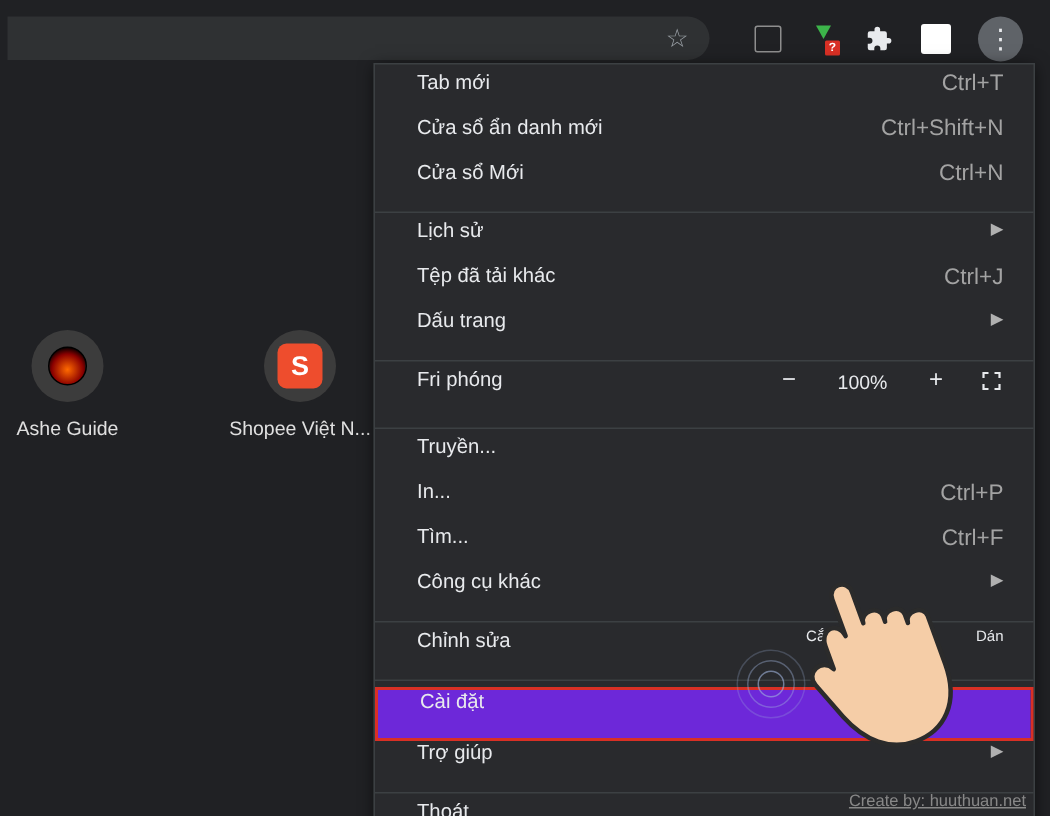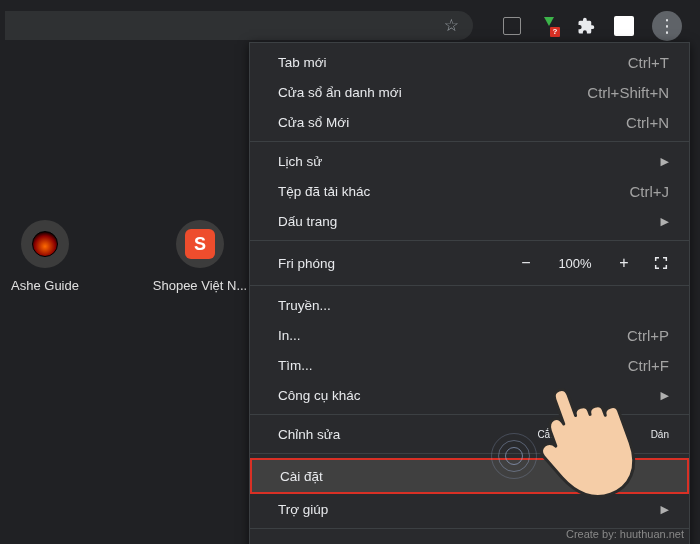--- a/index.html
+++ b/index.html
@@ -58,42 +58,42 @@
   .menu {
     position: absolute;
     top: 42px; left: 249px;
     width: 441px;
     background: #292a2d;
     border: 1px solid #3c4043;
     box-shadow: 0 2px 10px rgba(0,0,0,0.6);
     padding: 4px 0;
   }
   .mrow {
-    display: flex; align-items: center;
+    display: flex; align-items: flex-start;
     height: 30px;
     padding: 0 20px 0 28px;
     color: #e8eaed;
     font-size: 13.5px;
     cursor: default;
   }
   .mrow .label { flex: 1; }
   .mrow .accel { color: #a3a3a3; font-size: 15px; }
   .mrow .arrow { color: #b0b0b0; font-size: 11px; padding-left: 10px; }
   .sep { height: 1px; background: #3c4043; margin: 4px 0; }
   
   .zoom-controls { display: flex; align-items: center; gap: 22px; }
   .zoom-btn { color: #e8eaed; font-size: 16px; width: 14px; text-align: center; }
   .zoom-val { font-size: 13px; width: 40px; text-align: center; }
   .fs-icon svg { display: block; }
   
   .edit-controls { display: flex; gap: 38px; margin-left: auto; }
   .edit-btn { font-size: 10px; }
   
   .highlight-wrap { border: 2px solid #d93025; margin: 0 0; }
-  .highlight-wrap .mrow { background: #404040; height: 32px; }
+  .highlight-wrap .mrow { background: #6d28d9; height: 32px; }
   
   .handwrap {
     position: absolute;
     top: 348px; left: 508px;
     width: 160px; height: 170px;
     pointer-events: none;
   }
   .ripple {
     position: absolute;
     top: 84px; left: -18px;
@@ -101,21 +101,21 @@
   }
   .ripple div { position: absolute; border: 1.5px solid rgba(160,180,220,0.6); border-radius: 50%; }
   .r1 { width: 18px; height: 18px; top: 15px; left: 15px; }
   .r2 { width: 32px; height: 32px; top: 8px; left: 8px; border-color: rgba(160,180,220,0.4) !important; }
   .r3 { width: 46px; height: 46px; top: 1px; left: 1px; border-color: rgba(160,180,220,0.25) !important; }
   .hand { position: absolute; top: 0; left: 0; }
   
   .credit {
     position: absolute;
     bottom: 4px; right: 16px;
-    color: #888; font-size: 11px;
+    color: #888; font-size: 11px; text-decoration: underline;
   }
 </style>
 </head>
 <body>
 
 <div class="omnibar">
   <span class="star" title="Bookmark">☆</span>
 </div>
 
 <div class="toolbar">

